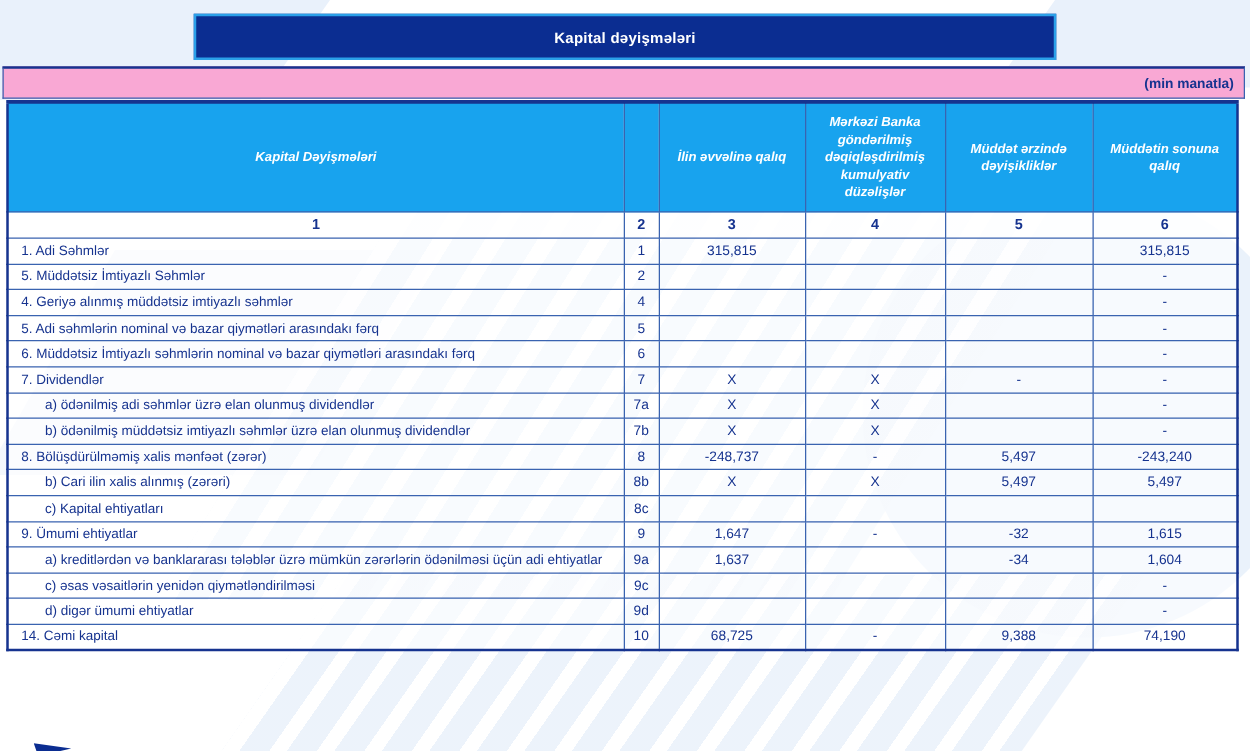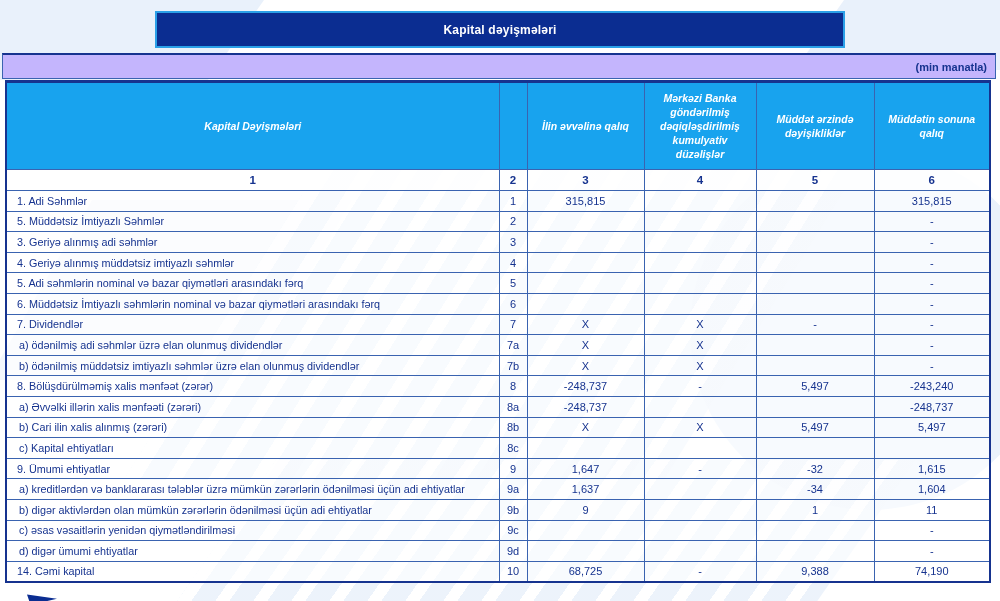--- a/index.html
+++ b/index.html
@@ -26,21 +26,21 @@
     position:absolute; left:155px; top:11px; width:686px; height:33px; z-index:2;
     background:var(--title_bg,#0b2d91);
     border:2px solid var(--title_border,#2ba0e8);
     display:flex; align-items:center; justify-content:center;
     color:#ffffff; font-size:12px; font-weight:bold; letter-spacing:.2px;
   }
 
   
   .unit-band {
     position:absolute; left:2px; top:53px; width:994px; height:26px; z-index:2;
-    box-sizing:border-box; background:#c4b5fd;
+    box-sizing:border-box; background:#f9a8d4;
     border:1px solid var(--grid,#3a63b0);
     border-top:2px solid var(--dark_border,#16338f);
     display:flex; align-items:center; justify-content:flex-end;
     padding-right:8px;
     color:var(--text,#16338f); font-size:11px; font-weight:600;
   }
 
   
   .table-wrap { position:absolute; left:5px; top:80px; width:984px; z-index:2; }
   table.capital {
@@ -57,21 +57,21 @@
   tr.numrow td {
     height:21px; background:rgba(255,255,255,.9);
     color:var(--text,#16338f); font-size:11.5px; font-weight:bold; text-align:center;
   }
   tbody.rows td {
     height:20.6px; background:rgba(255,255,255,.62);
     color:var(--text,#16338f); font-size:11px; padding:0 2px;
     white-space:nowrap; overflow:hidden;
   }
   tbody.rows td.label { text-align:left; padding-left:10px; font-size:10.8px; }
-  tbody.rows td.label.indent { padding-left:12px; }
+  tbody.rows td.label.indent { padding-left:29px; }
   tbody.rows td.code  { text-align:center; }
   tbody.rows td.val   { text-align:center; }
 
   
   .corner-arrow {
     position:absolute; left:27px; top:591px; width:30px; height:14px; z-index:3;
     background:var(--title_bg,#0b2d91);
     clip-path:polygon(0 25%, 100% 55%, 12% 100%);
   }
 </style>
@@ -134,28 +134,20 @@
   </tr>
         <tr>
     <td class="label">5. Müddətsiz İmtiyazlı Səhmlər</td>
     <td class="code">2</td>
     <td class="val"></td>
     <td class="val"></td>
     <td class="val"></td>
     <td class="val">-</td>
   </tr>
         <tr>
-    <td class="label">3. Geriyə alınmış adi səhmlər</td>
-    <td class="code">3</td>
-    <td class="val"></td>
-    <td class="val"></td>
-    <td class="val"></td>
-    <td class="val">-</td>
-  </tr>
-        <tr>
     <td class="label">4. Geriyə alınmış müddətsiz imtiyazlı səhmlər</td>
     <td class="code">4</td>
     <td class="val"></td>
     <td class="val"></td>
     <td class="val"></td>
     <td class="val">-</td>
   </tr>
         <tr>
     <td class="label">5. Adi səhmlərin nominal və bazar qiymətləri arasındakı fərq</td>
     <td class="code">5</td>
@@ -198,28 +190,20 @@
   </tr>
         <tr>
     <td class="label">8. Bölüşdürülməmiş xalis mənfəət (zərər)</td>
     <td class="code">8</td>
     <td class="val">-248,737</td>
     <td class="val">-</td>
     <td class="val">5,497</td>
     <td class="val">-243,240</td>
   </tr>
         <tr>
-    <td class="label indent">a) Əvvəlki illərin xalis mənfəəti (zərəri)</td>
-    <td class="code">8a</td>
-    <td class="val">-248,737</td>
-    <td class="val"></td>
-    <td class="val"></td>
-    <td class="val">-248,737</td>
-  </tr>
-        <tr>
     <td class="label indent">b) Cari ilin xalis alınmış (zərəri)</td>
     <td class="code">8b</td>
     <td class="val">X</td>
     <td class="val">X</td>
     <td class="val">5,497</td>
     <td class="val">5,497</td>
   </tr>
         <tr>
     <td class="label indent">c) Kapital ehtiyatları</td>
     <td class="code">8c</td>
@@ -238,28 +222,20 @@
   </tr>
         <tr>
     <td class="label indent">a) kreditlərdən və banklararası  tələblər üzrə mümkün zərərlərin ödənilməsi üçün adi ehtiyatlar</td>
     <td class="code">9a</td>
     <td class="val">1,637</td>
     <td class="val"></td>
     <td class="val">-34</td>
     <td class="val">1,604</td>
   </tr>
         <tr>
-    <td class="label indent">b) digər aktivlərdən olan mümkün zərərlərin ödənilməsi üçün adi ehtiyatlar</td>
-    <td class="code">9b</td>
-    <td class="val">9</td>
-    <td class="val"></td>
-    <td class="val">1</td>
-    <td class="val">11</td>
-  </tr>
-        <tr>
     <td class="label indent">c) əsas vəsaitlərin yenidən qiymətləndirilməsi</td>
     <td class="code">9c</td>
     <td class="val"></td>
     <td class="val"></td>
     <td class="val"></td>
     <td class="val">-</td>
   </tr>
         <tr>
     <td class="label indent">d) digər ümumi ehtiyatlar</td>
     <td class="code">9d</td>

